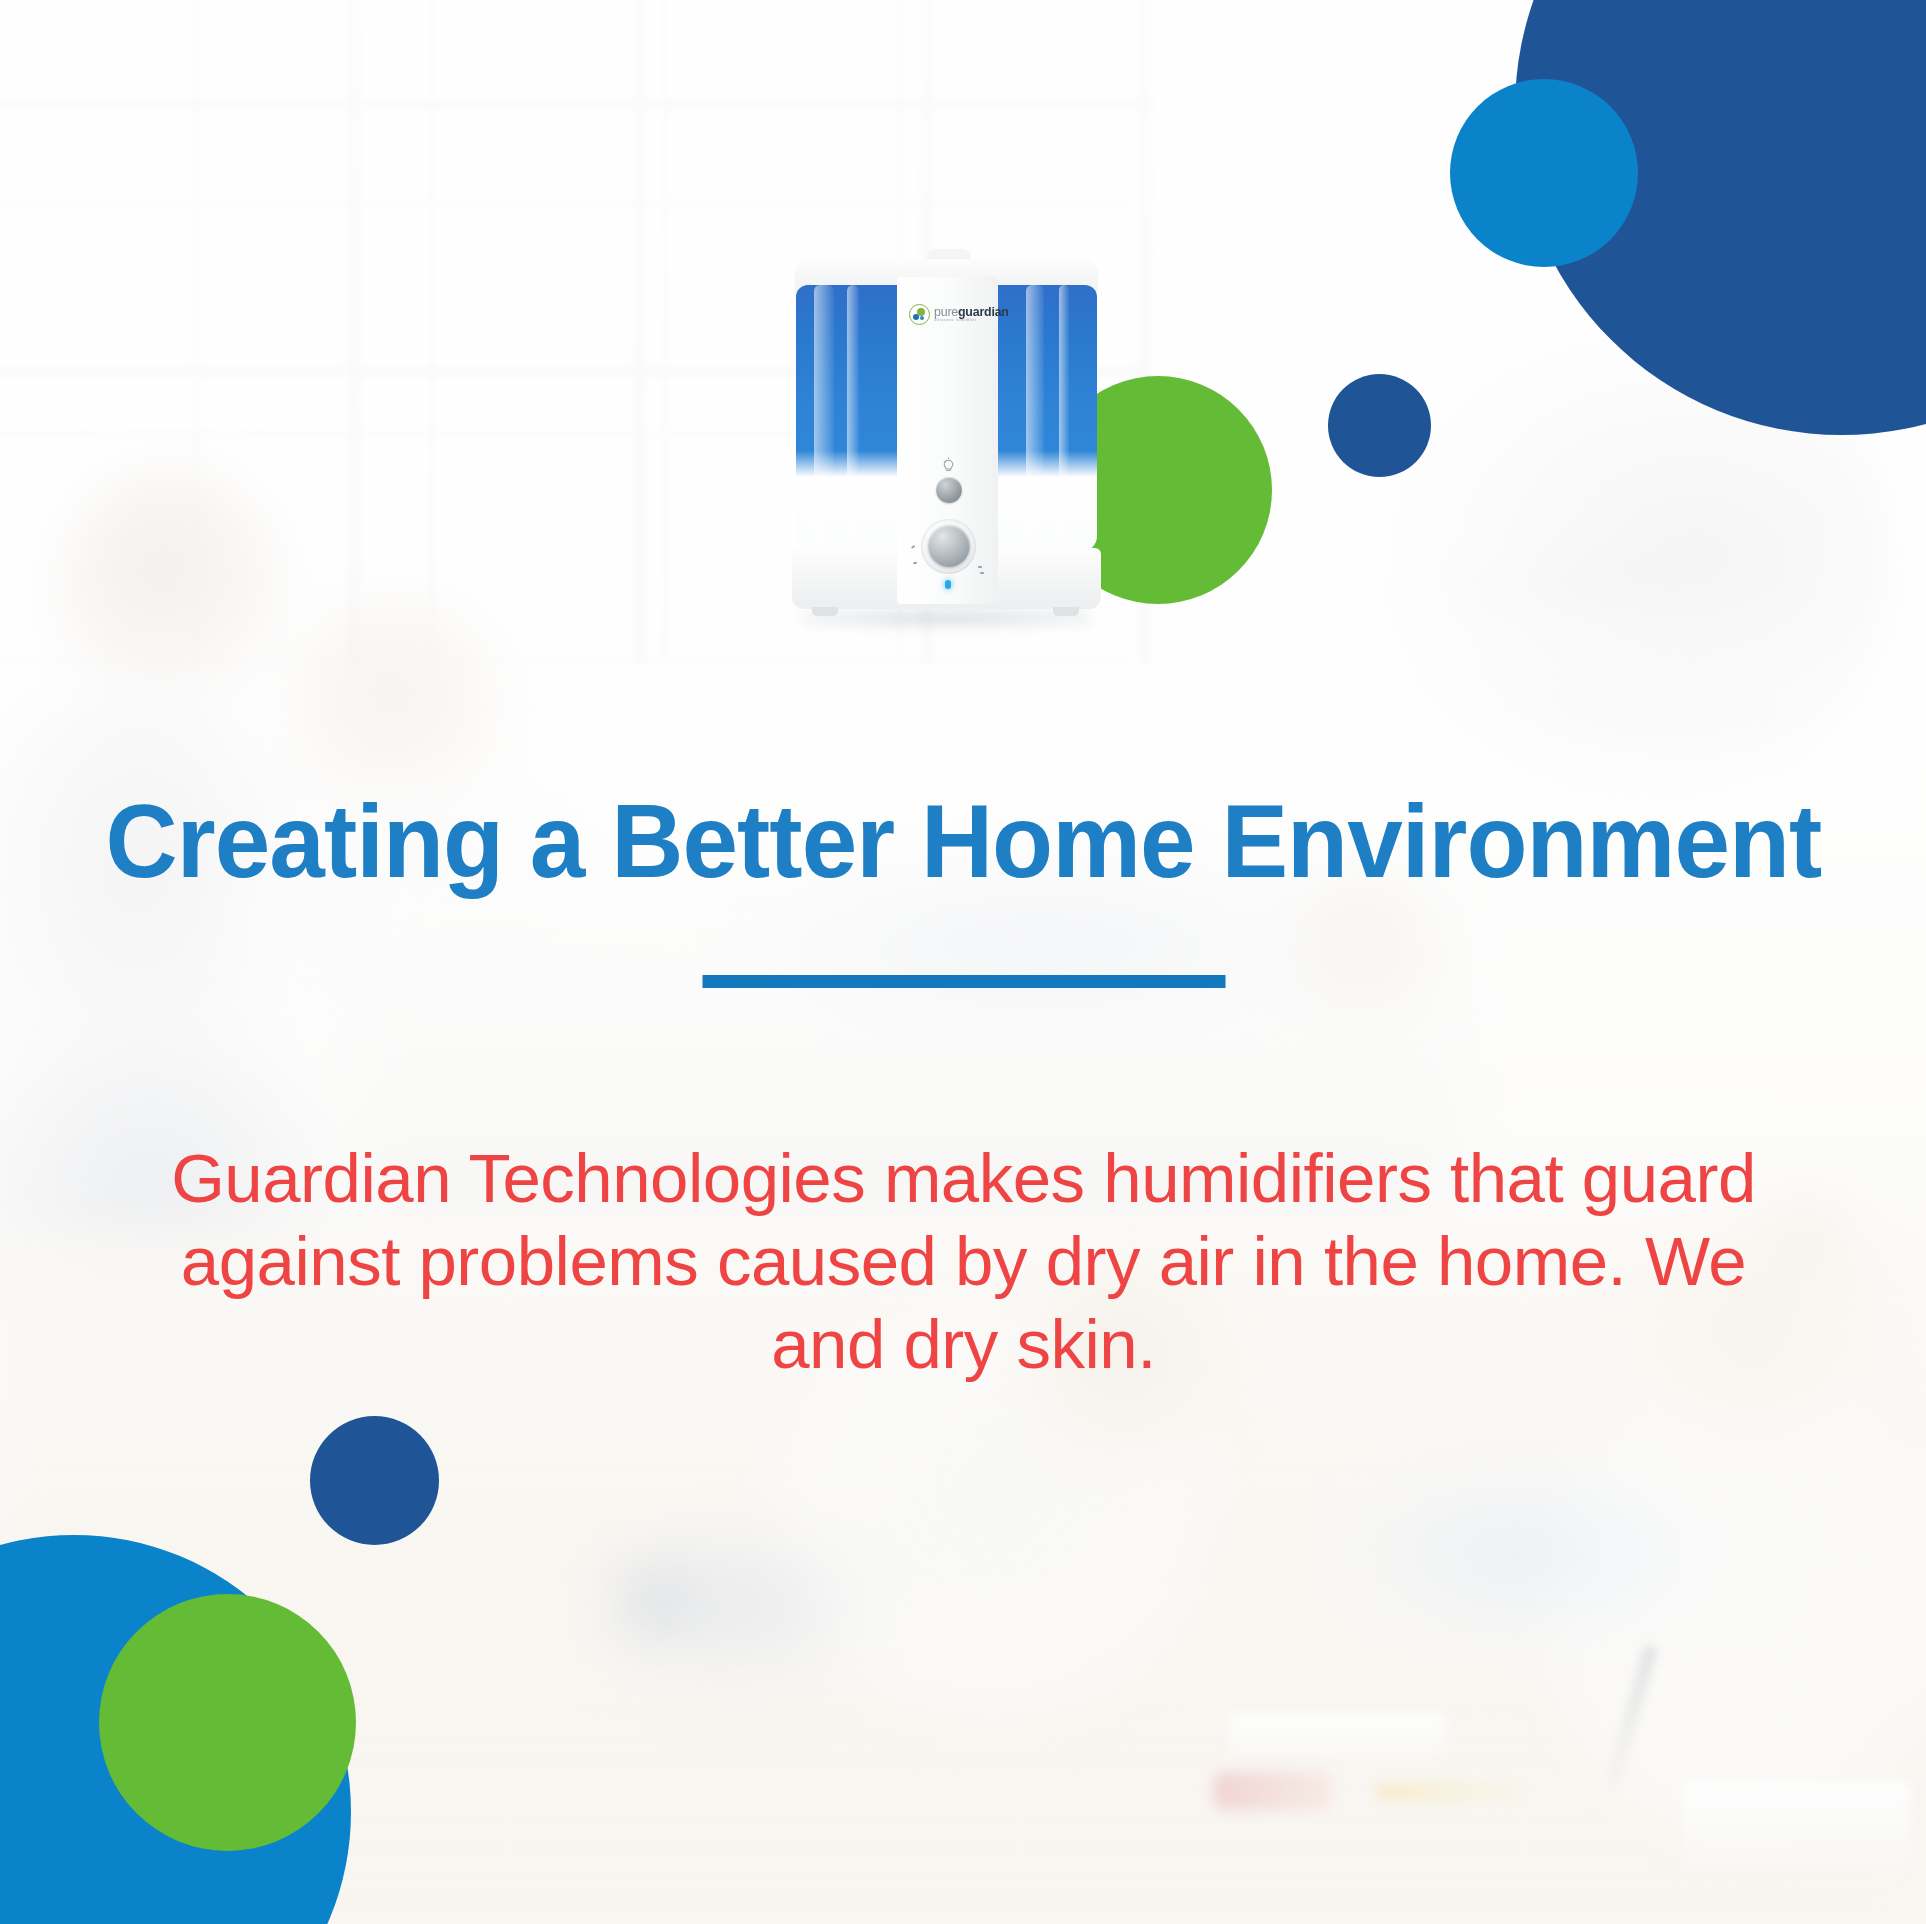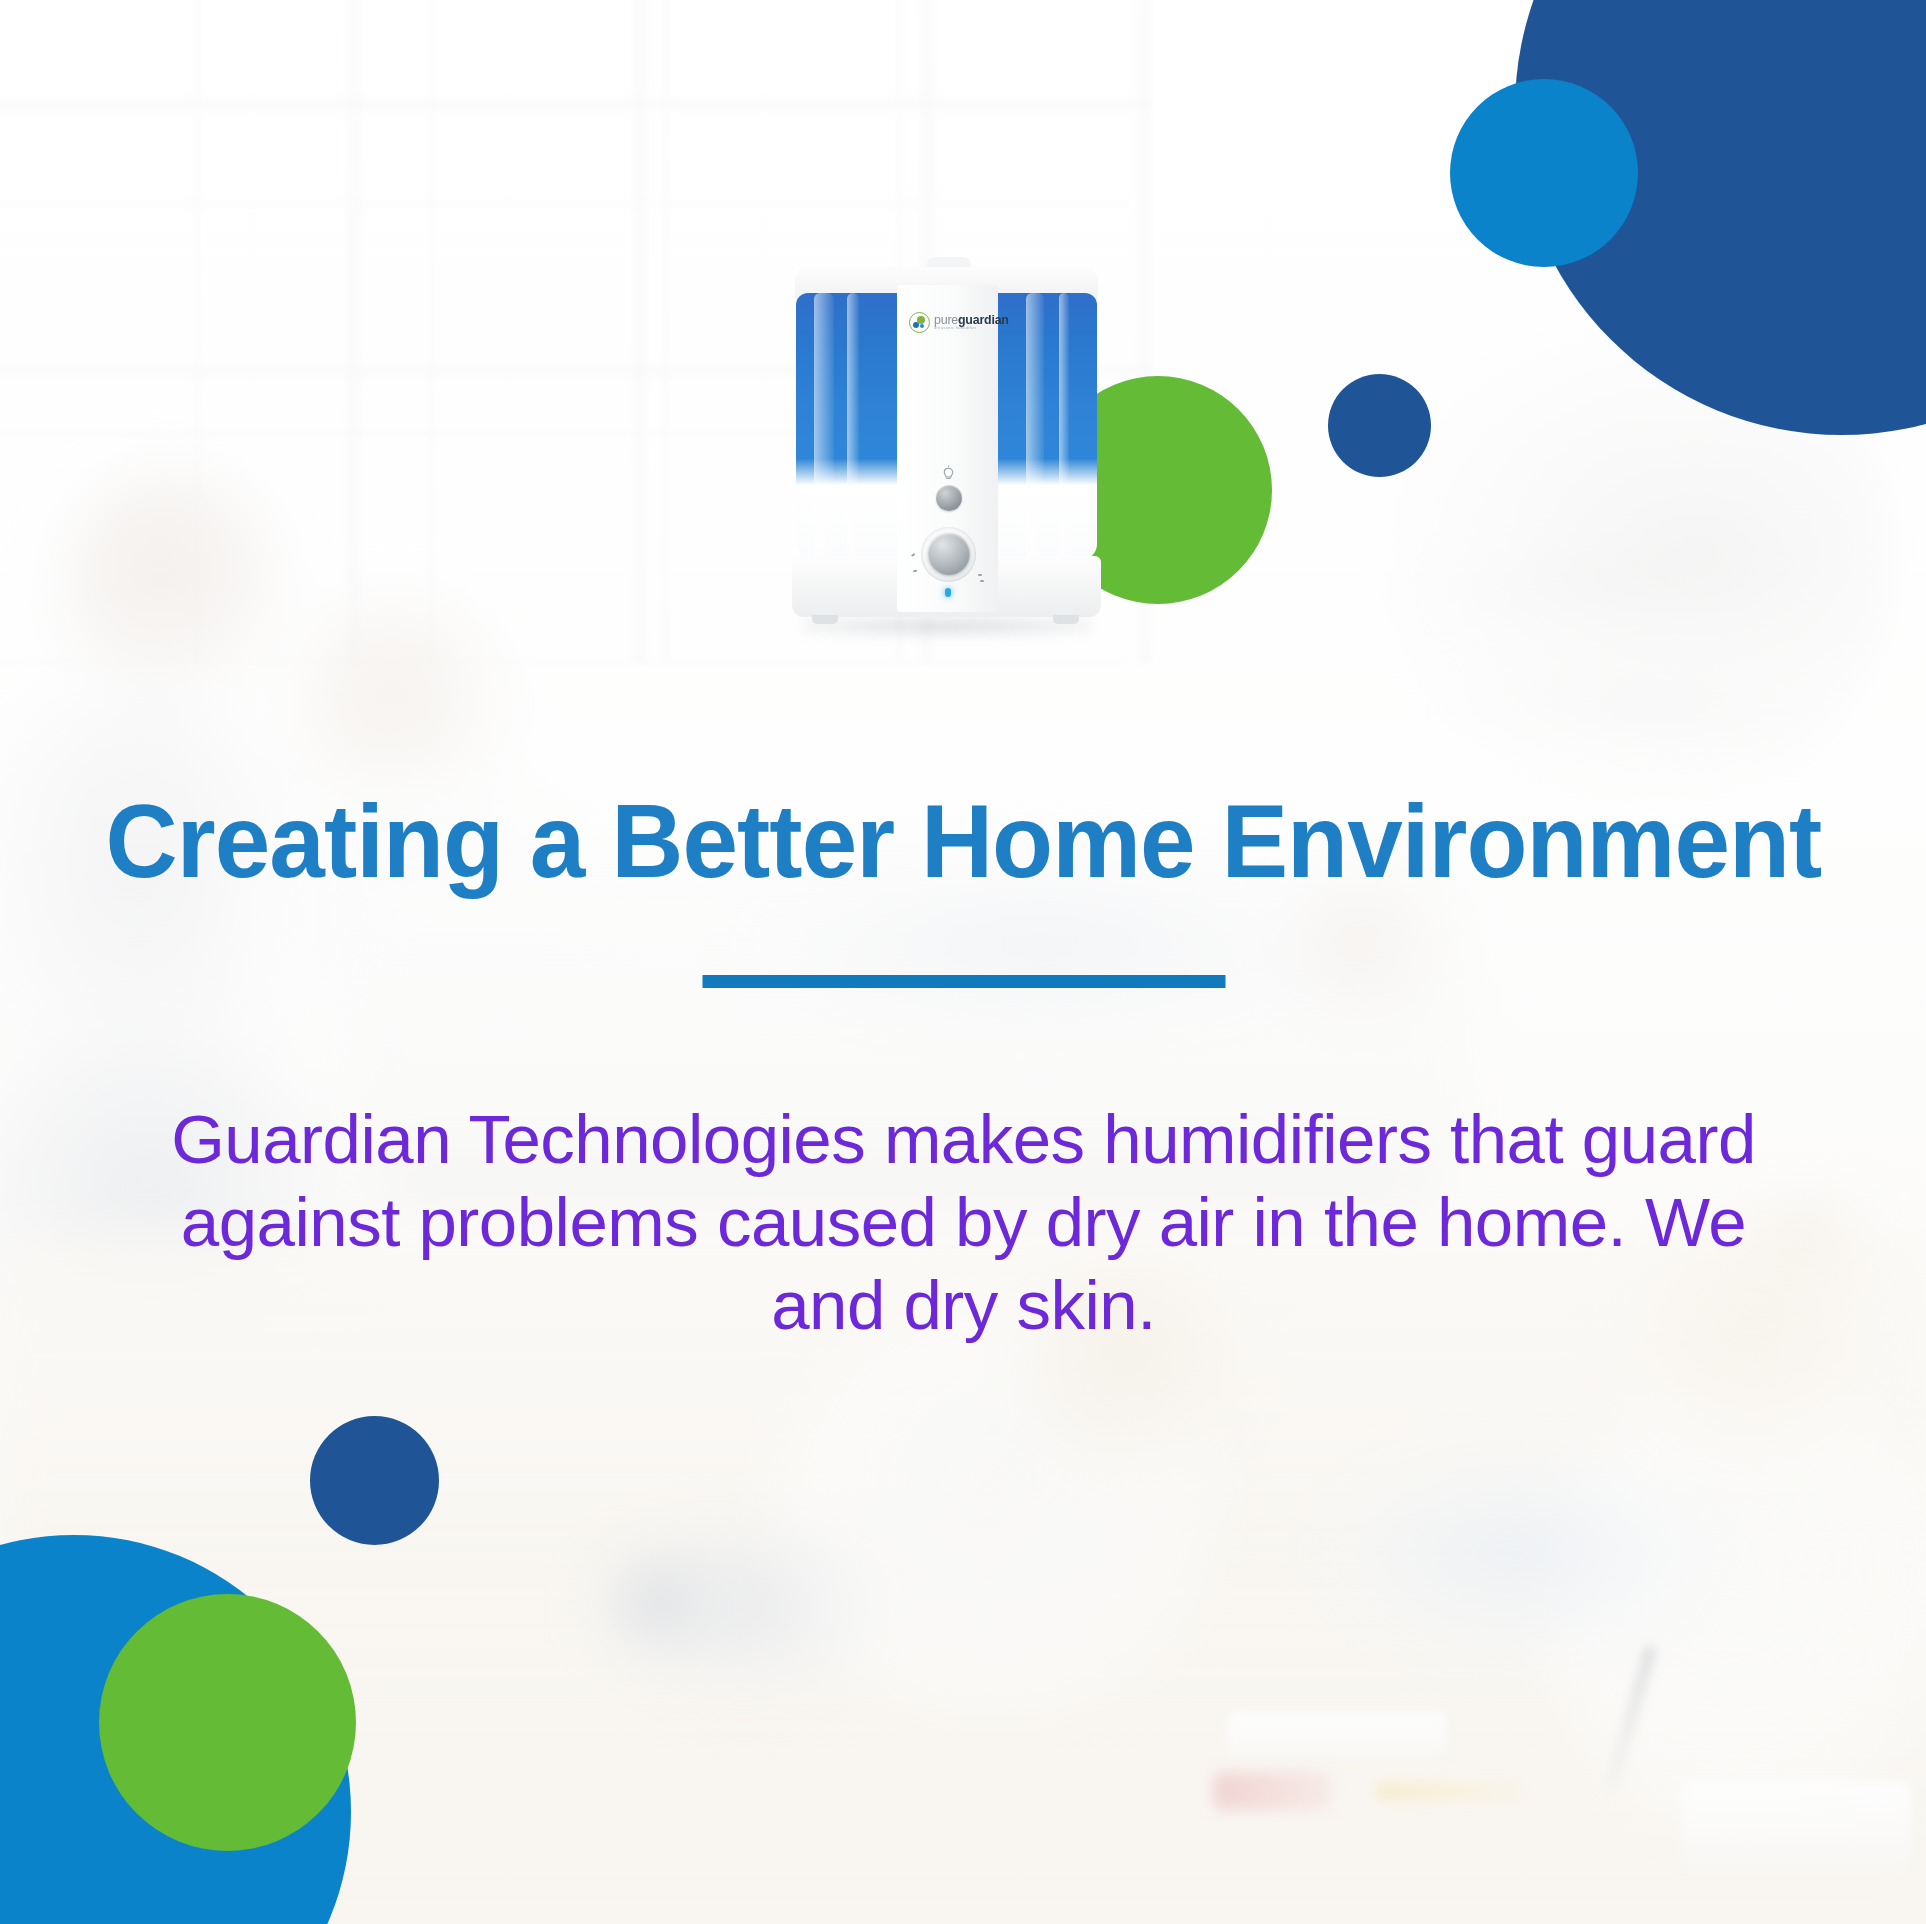--- a/index.html
+++ b/index.html
@@ -98,21 +98,21 @@
   
   .deco {
     position: absolute;
     border-radius: 50%;
   }
 
   
   .product {
     position: absolute;
     left: 778px;
-    top: 267px;
+    top: 259px;
     width: 337px;
     height: 366px;
   }
   .prod-lid {
     position: absolute;
     left: 18px;
     top: 0px;
     width: 301px;
     height: 34px;
     background: linear-gradient(to bottom, #fdfdfd, #f0f1f2);
@@ -304,26 +304,26 @@
     top: 975px;
     width: 523px;
     height: 13px;
     background: #1279bd;
   }
 
   .body-copy {
     position: absolute;
     left: 50%;
     transform: translateX(-50%);
-    top: 1030px;
+    top: 1069px;
     width: 1723px;
     text-align: center;
     font-size: 69px;
     line-height: 1.20;
-    color: #6d28d9;
+    color: #ef4444;
     font-weight: 400;
     letter-spacing: -0.5px;
   }
   .body-copy .line { display: block; }
 </style>
 </head>
 <body>
 
 <div id="poster">
 

